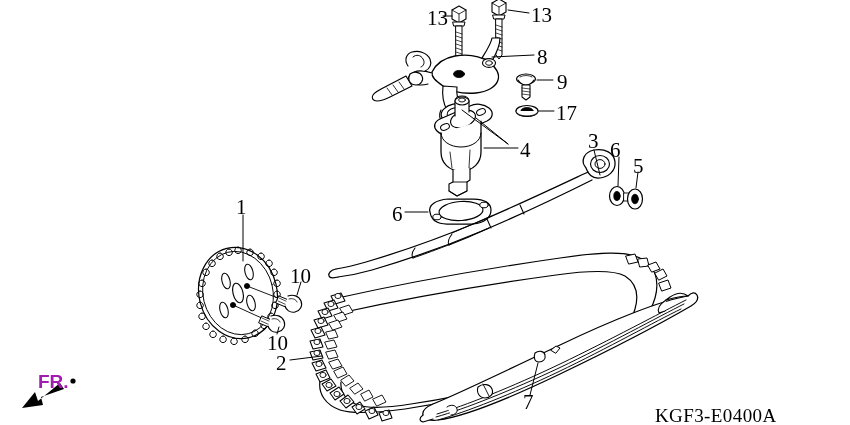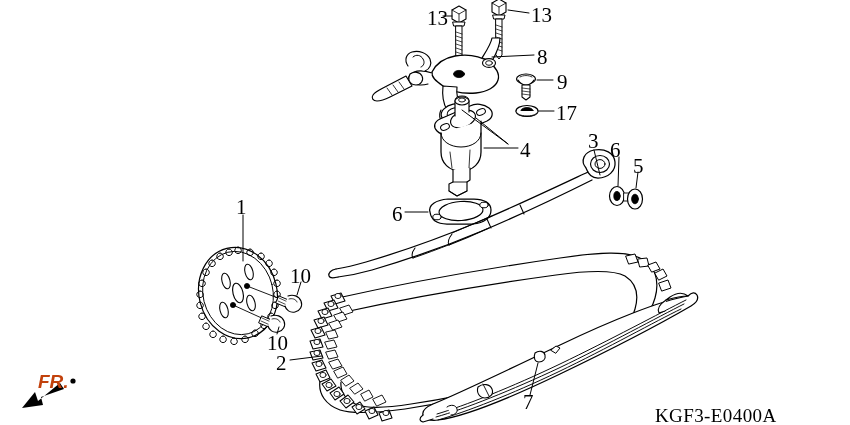--- a/index.html
+++ b/index.html
@@ -41,22 +41,21 @@
     letter-spacing: 0.4px;
     color: #000000;
     white-space: nowrap;
     margin-top: 15px;
   }
   .frmark {
     position: absolute;
     font-family: "Liberation Sans", sans-serif;
     font-size: 19px;
     font-weight: bold;
-    font-style: italic;
-    color: #c2410c;
+    color: #a21caf;
     white-space: nowrap;
   }
 </style>
 </head>
 <body>
 
 <div id="page">
 
   <svg id="diagram-svg" viewBox="0 0 850 425">
     <defs>

